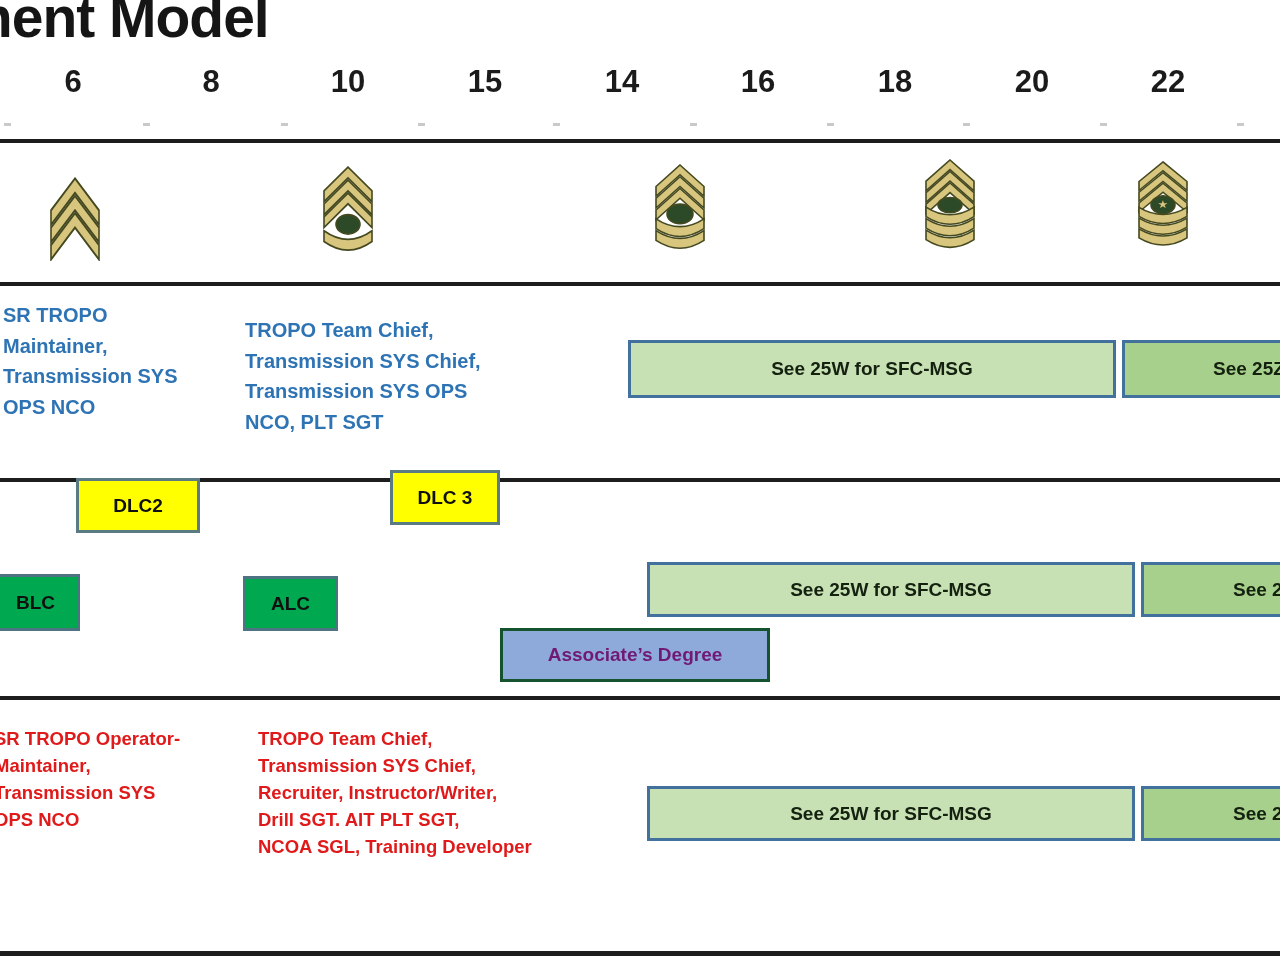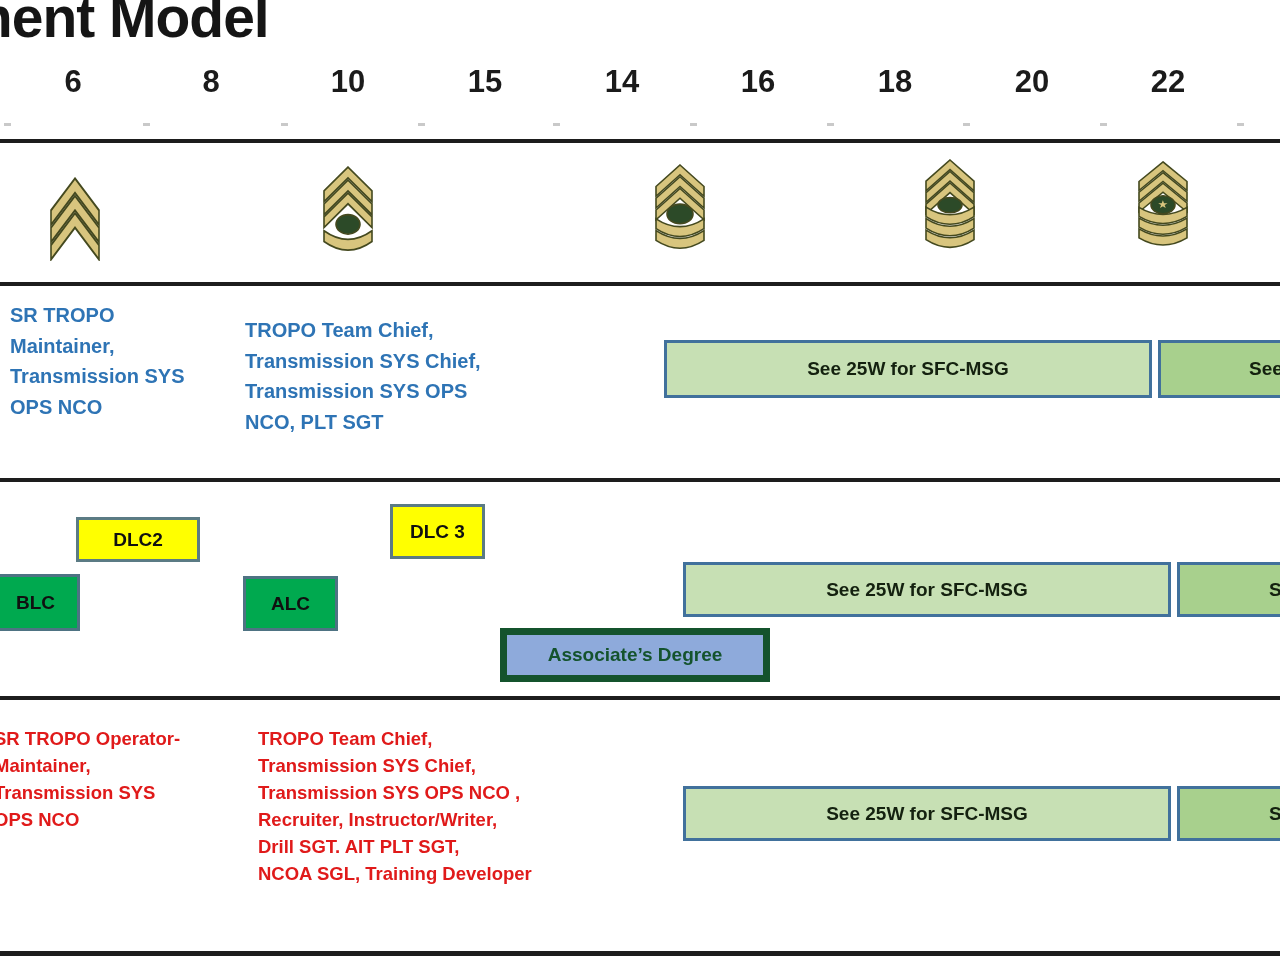--- a/index.html
+++ b/index.html
@@ -17,36 +17,36 @@
     font-size:31px;font-weight:700;color:#1b1b1b;
   }
   .tick{position:absolute;top:123px;width:7px;height:3px;background:#c9c9c9;}
   .hline{position:absolute;left:0;width:1280px;height:4px;background:#1d1d1d;}
   .role{position:absolute;font-weight:700;white-space:nowrap;}
   .role.blue{color:#2E74B5;font-size:20px;line-height:30.5px;}
   .role.red{color:#E01A1A;font-size:18.5px;line-height:27px;}
   .bar{
     position:absolute;display:flex;align-items:center;justify-content:center;
     border:3px solid #41719C;box-sizing:border-box;
-    font-size:19px;font-weight:700;color:#14210f;white-space:nowrap;margin-left:36px;
+    font-size:19px;font-weight:700;color:#14210f;white-space:nowrap;
   }
   .bar.light{background:#C7E0B4;}
   .bar.darkg{background:#A8D08D;}
   .bar.clipright{justify-content:flex-start;}
   .box{
     position:absolute;display:flex;align-items:center;justify-content:center;
     border:3px solid #4E7383;box-sizing:border-box;
     font-size:19px;font-weight:700;color:#101010;white-space:nowrap;
   }
   .box.green{background:#00A94F;}
   .box.yellow{background:#FFFF00;border-color:#5B7B84;}
   .assoc{
     position:absolute;display:flex;align-items:center;justify-content:center;
-    background:#8EAADB;border:7px solid #14532d;box-sizing:border-box;
-    font-size:19px;font-weight:700;color:#14532d;white-space:nowrap;
+    background:#8EAADB;border:3px solid #14532d;box-sizing:border-box;
+    font-size:19px;font-weight:700;color:#701a75;white-space:nowrap;
   }
   .rank{position:absolute;}
   .rank svg{display:block;}
 </style>
 </head>
 <body>
 
 <div id="slide">
 
   <div class="title">ment Model</div>
@@ -131,53 +131,52 @@
         <path d="M26 25 L50 47 L50 57 L26 35 L2 57 L2 47 Z"></path>
         <ellipse cx="26" cy="49" rx="12" ry="10" fill="#2C4A28"></ellipse>
         <path d="M2 52 Q26 68 50 52 L50 62 Q26 78 2 62 Z"></path>
         <path d="M2 64 Q26 80 50 64 L50 74 Q26 90 2 74 Z"></path>
         <path d="M2 76 Q26 92 50 76 L50 86 Q26 102 2 86 Z"></path>
       </g>
       <text x="26" y="53" text-anchor="middle" font-size="12" fill="#D8C57E" stroke="none">★</text>
     </svg>
   </div>
 
-  <div class="role blue" style="left:10px;top:300px">
+  <div class="role blue" style="left:3px;top:300px">
     <div>SR TROPO</div>
     <div>Maintainer,</div>
     <div>Transmission SYS</div>
     <div>OPS NCO</div>
   </div>
   <div class="role blue" style="left:245px;top:315px">
     <div>TROPO Team Chief,</div>
     <div>Transmission SYS Chief,</div>
     <div>Transmission SYS OPS</div>
     <div>NCO, PLT SGT</div>
   </div>
   <div class="bar light" style="left:628px;top:340px;width:488px;height:58px">See 25W for SFC-MSG</div>
   <div class="bar darkg clipright" style="left:1122px;top:340px;width:330px;height:58px;padding-left:88px">See 25Z</div>
 
-  <div class="box yellow" style="left:76px;top:517px;width:124px;height:45px">DLC2</div>
-  <div class="box yellow" style="left:390px;top:504px;width:95px;height:55px">DLC 3</div>
+  <div class="box yellow" style="left:76px;top:478px;width:124px;height:55px">DLC2</div>
+  <div class="box yellow" style="left:390px;top:470px;width:110px;height:55px">DLC 3</div>
   <div class="box green" style="left:-16px;top:574px;width:96px;height:57px;justify-content:flex-end;padding-right:22px">BLC</div>
   <div class="box green" style="left:243px;top:576px;width:95px;height:55px">ALC</div>
   <div class="bar light" style="left:647px;top:562px;width:488px;height:55px">See 25W for SFC-MSG</div>
   <div class="bar darkg clipright" style="left:1141px;top:562px;width:310px;height:55px;padding-left:89px">See 25</div>
   <div class="assoc" style="left:500px;top:628px;width:270px;height:54px">Associate’s Degree</div>
 
   <div class="role red" style="left:-6px;top:725px">
     <div>SR TROPO Operator-</div>
     <div>Maintainer,</div>
     <div>Transmission SYS</div>
     <div>OPS NCO</div>
   </div>
   <div class="role red" style="left:258px;top:725px">
     <div>TROPO Team Chief,</div>
     <div>Transmission SYS Chief,</div>
-    <div>Transmission SYS OPS NCO ,</div>
     <div>Recruiter, Instructor/Writer,</div>
     <div>Drill SGT. AIT PLT SGT,</div>
     <div>NCOA SGL, Training Developer</div>
   </div>
   <div class="bar light" style="left:647px;top:786px;width:488px;height:55px">See 25W for SFC-MSG</div>
   <div class="bar darkg clipright" style="left:1141px;top:786px;width:310px;height:55px;padding-left:89px">See 25</div>
 
 </div>
 
 </body></html>

